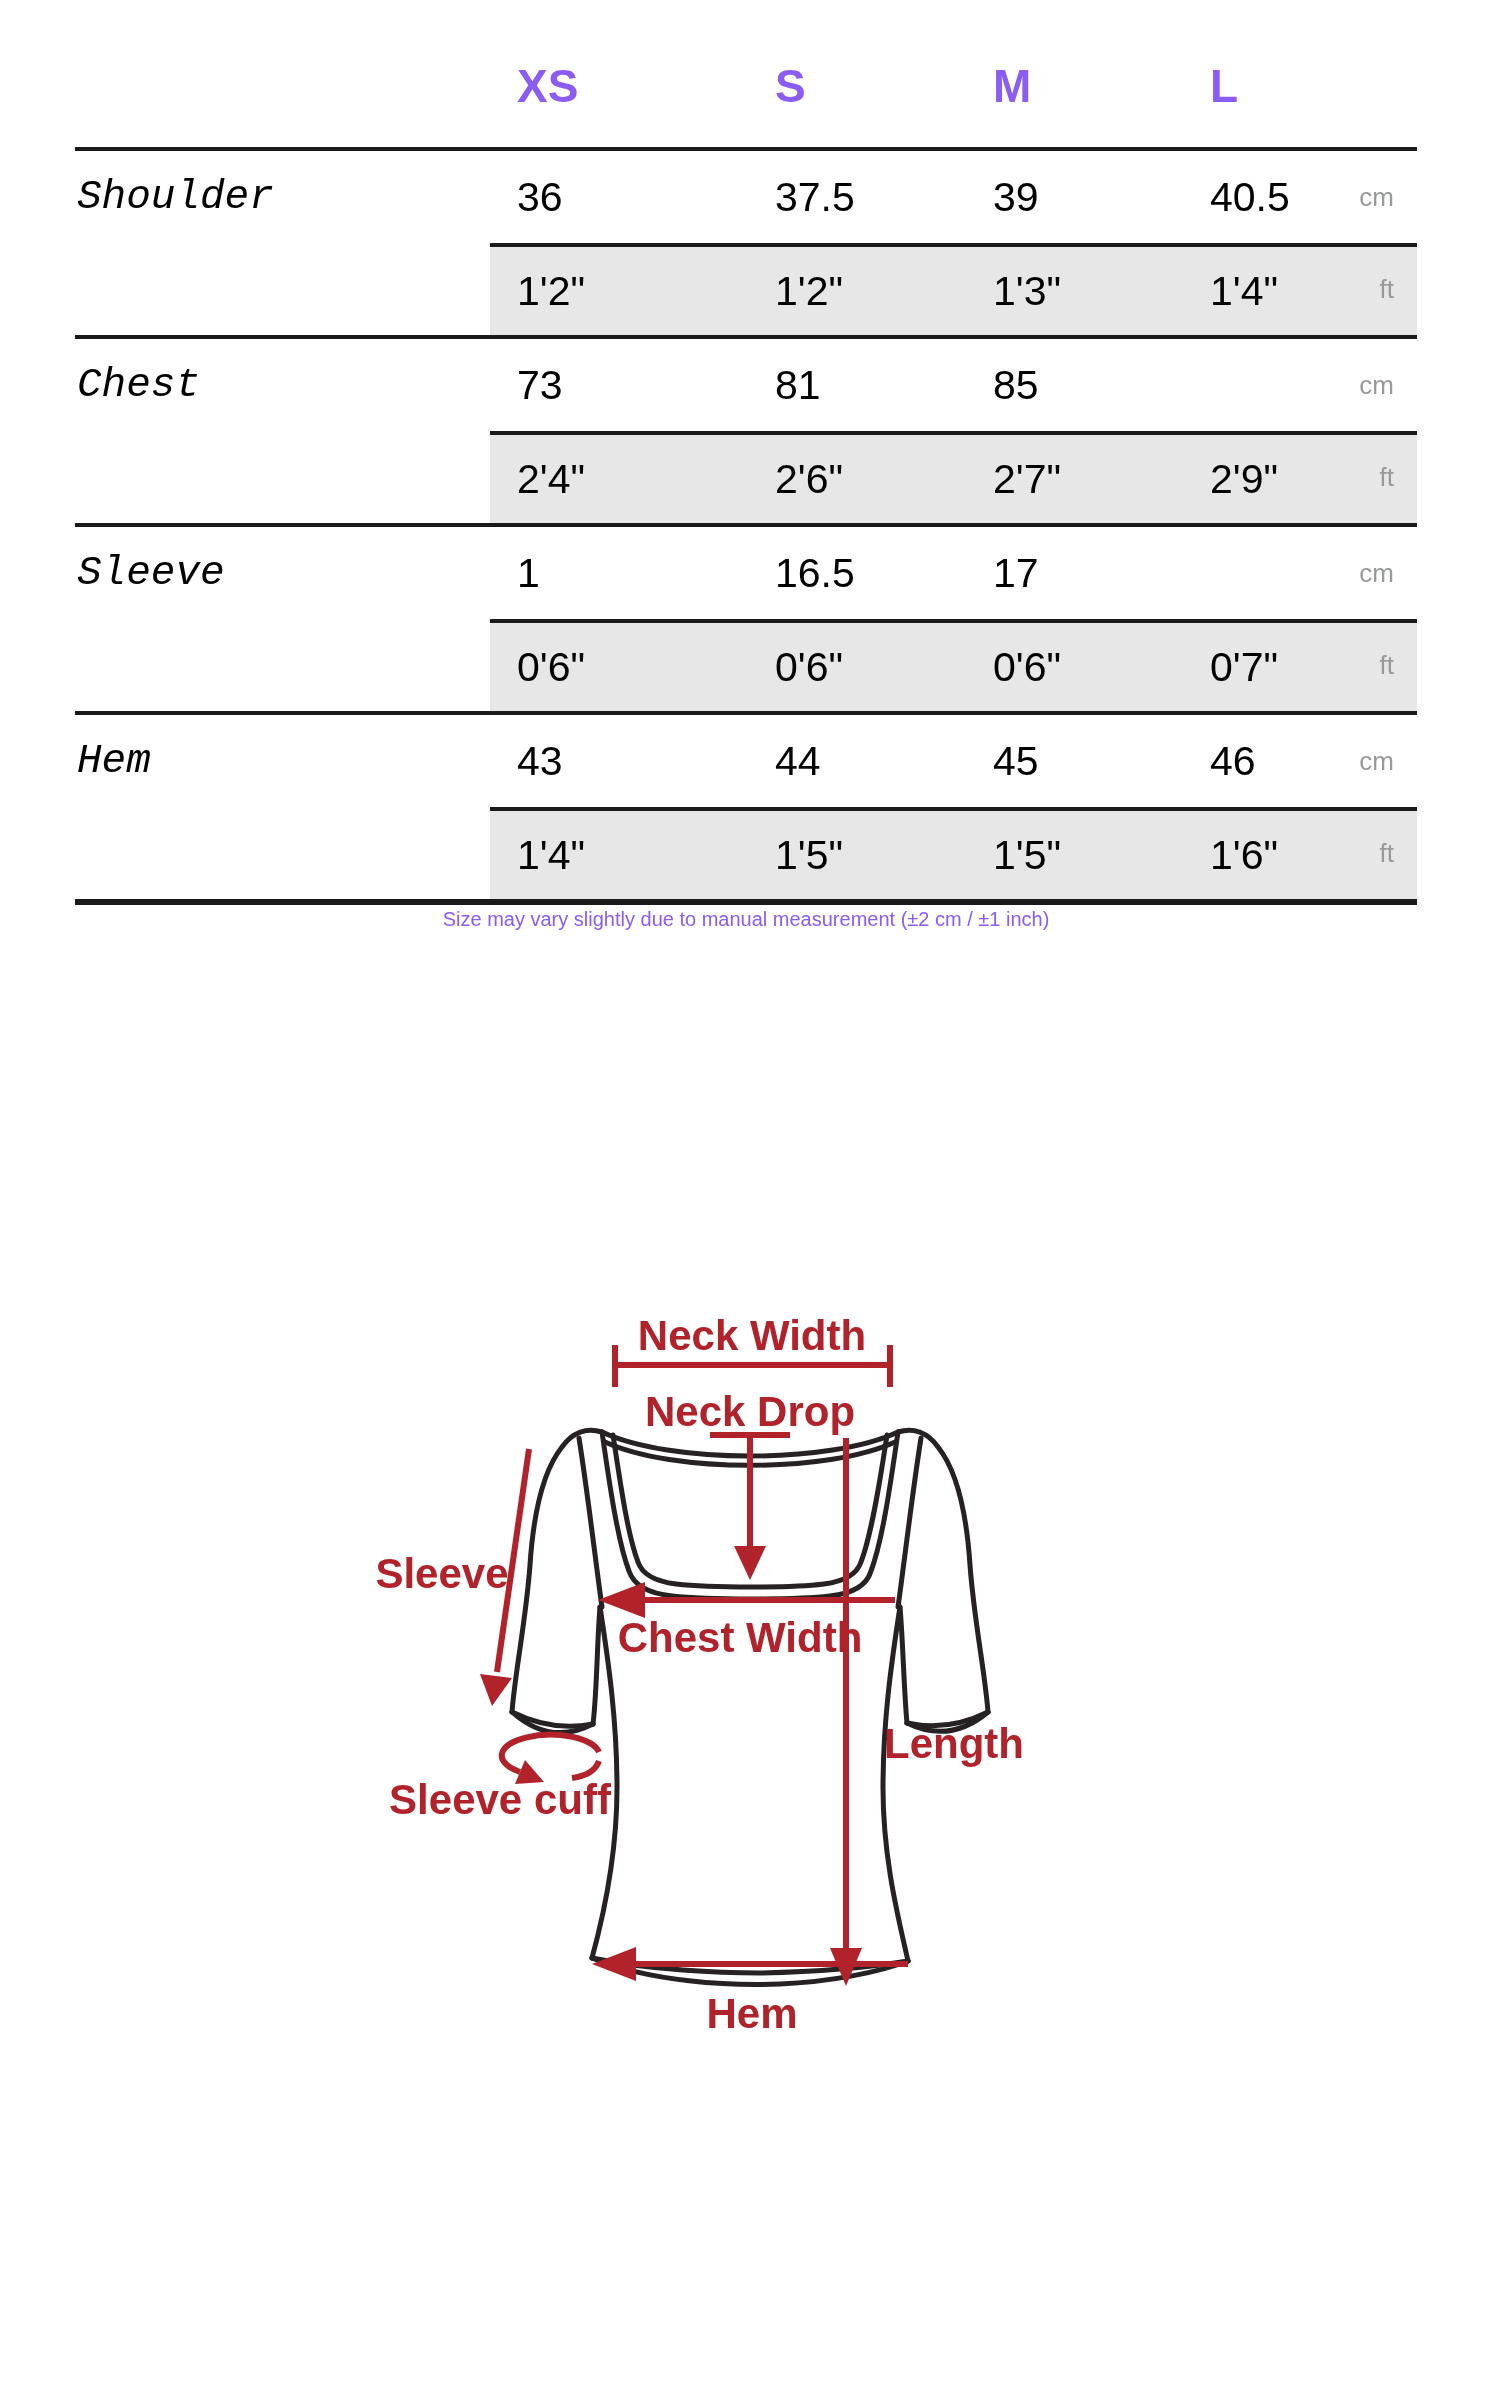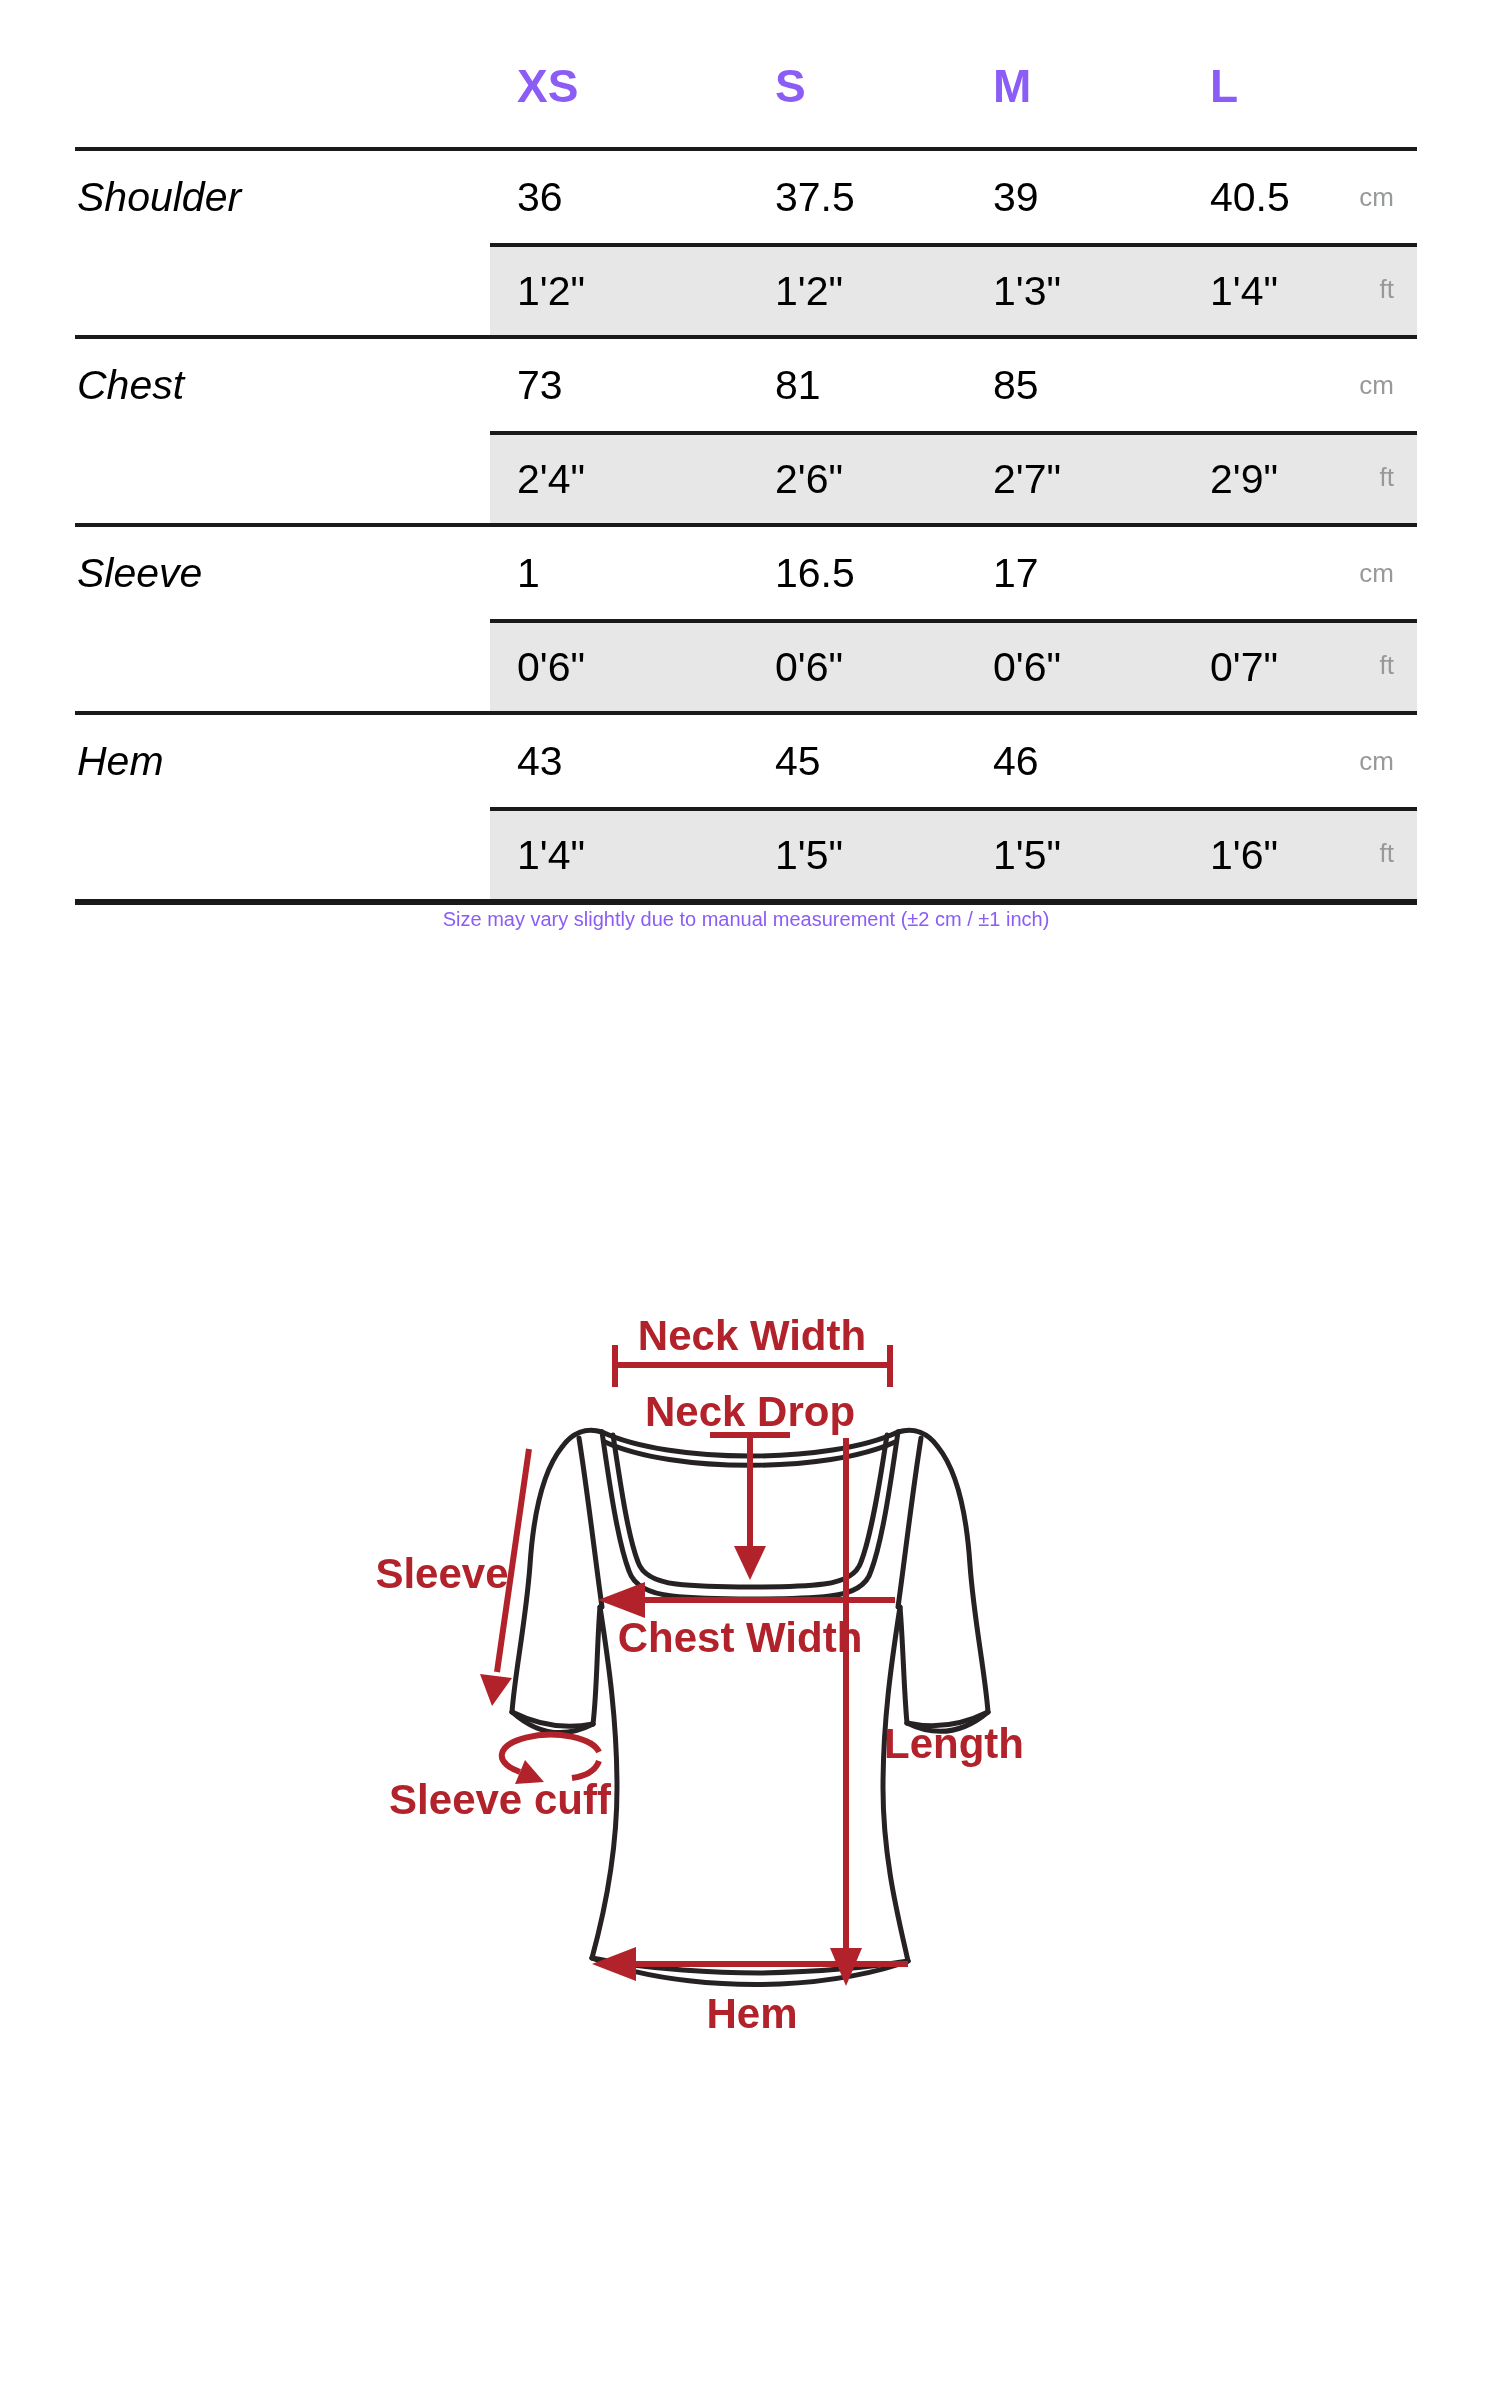--- a/index.html
+++ b/index.html
@@ -18,21 +18,21 @@
   }
   .t-head{height:147px;border-bottom:4px solid #1a1a1a;}
   .t-head .cell{
     display:flex;align-items:flex-end;padding:0 0 34px 27px;
     font-size:46px;font-weight:bold;color:#8b5cf6;
   }
   .group{border-bottom:4px solid #1a1a1a;}
   .group:last-of-type{border-bottom:none;}
   .t-row.data{height:92px;}
   .cell{display:flex;align-items:center;padding-left:27px;font-size:41px;color:#000;}
-  .cell.rowlabel{font-style:italic;padding-left:2px;}
+  .cell.rowlabel{font-style:italic;padding-left:2px;font-family:Liberation Mono, monospace;}
   .ft .cell{background:#e7e7e7;border-top:4px solid #1a1a1a;}
   .ft .cell.rowlabel{background:#ffffff;border-top:none;}
   .unit{
     position:absolute;right:23px;top:50%;transform:translateY(-50%);
     font-size:26px;color:#97999b;z-index:2;text-align:right;
   }
   .footnote{
     text-align:center;font-size:20px;color:#8b5cf6;padding-top:22px;
   }
   .diagram{position:absolute;left:350px;top:1280px;}
@@ -105,20 +105,21 @@
       <div class="cell">0'6"</div>
       <div class="cell">0'7"</div>
       <span class="unit">ft</span>
     </div>
   </div>
 
   <div class="group">
     <div class="t-row data cm">
       <div class="cell rowlabel">Hem</div>
       <div class="cell">43</div>
+      <div class="cell">44</div>
       <div class="cell">45</div>
       <div class="cell">46</div>
       <span class="unit">cm</span>
     </div>
     <div class="t-row data ft">
       <div class="cell rowlabel"></div>
       <div class="cell">1'4"</div>
       <div class="cell">1'5"</div>
       <div class="cell">1'5"</div>
       <div class="cell">1'6"</div>

